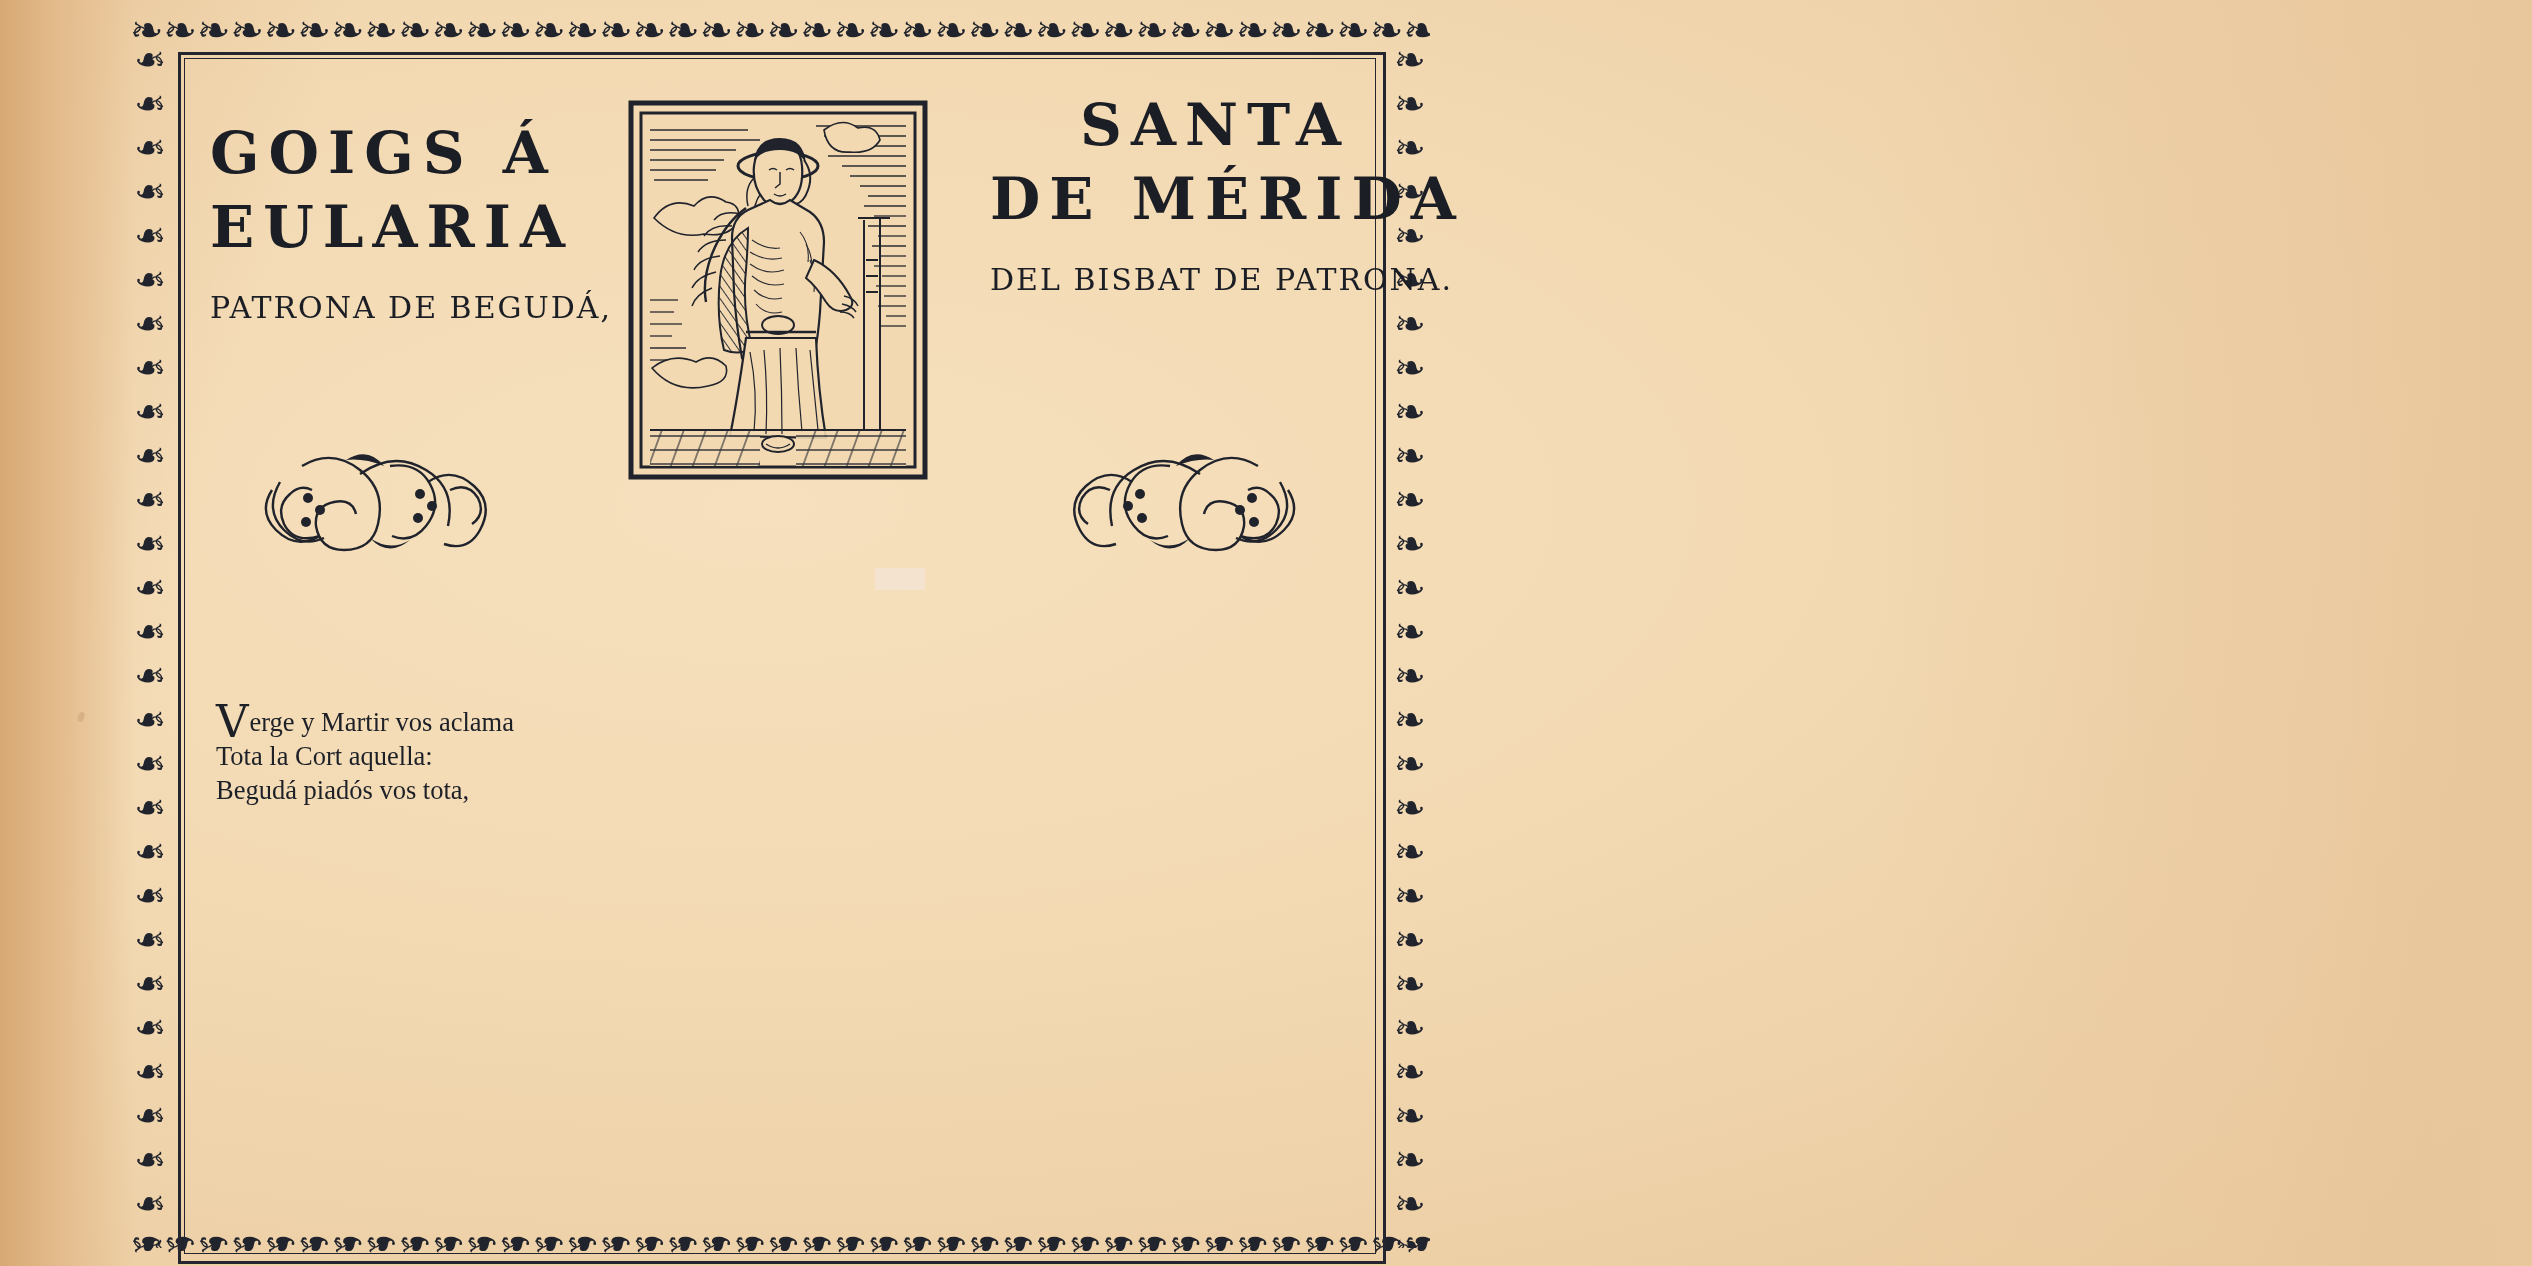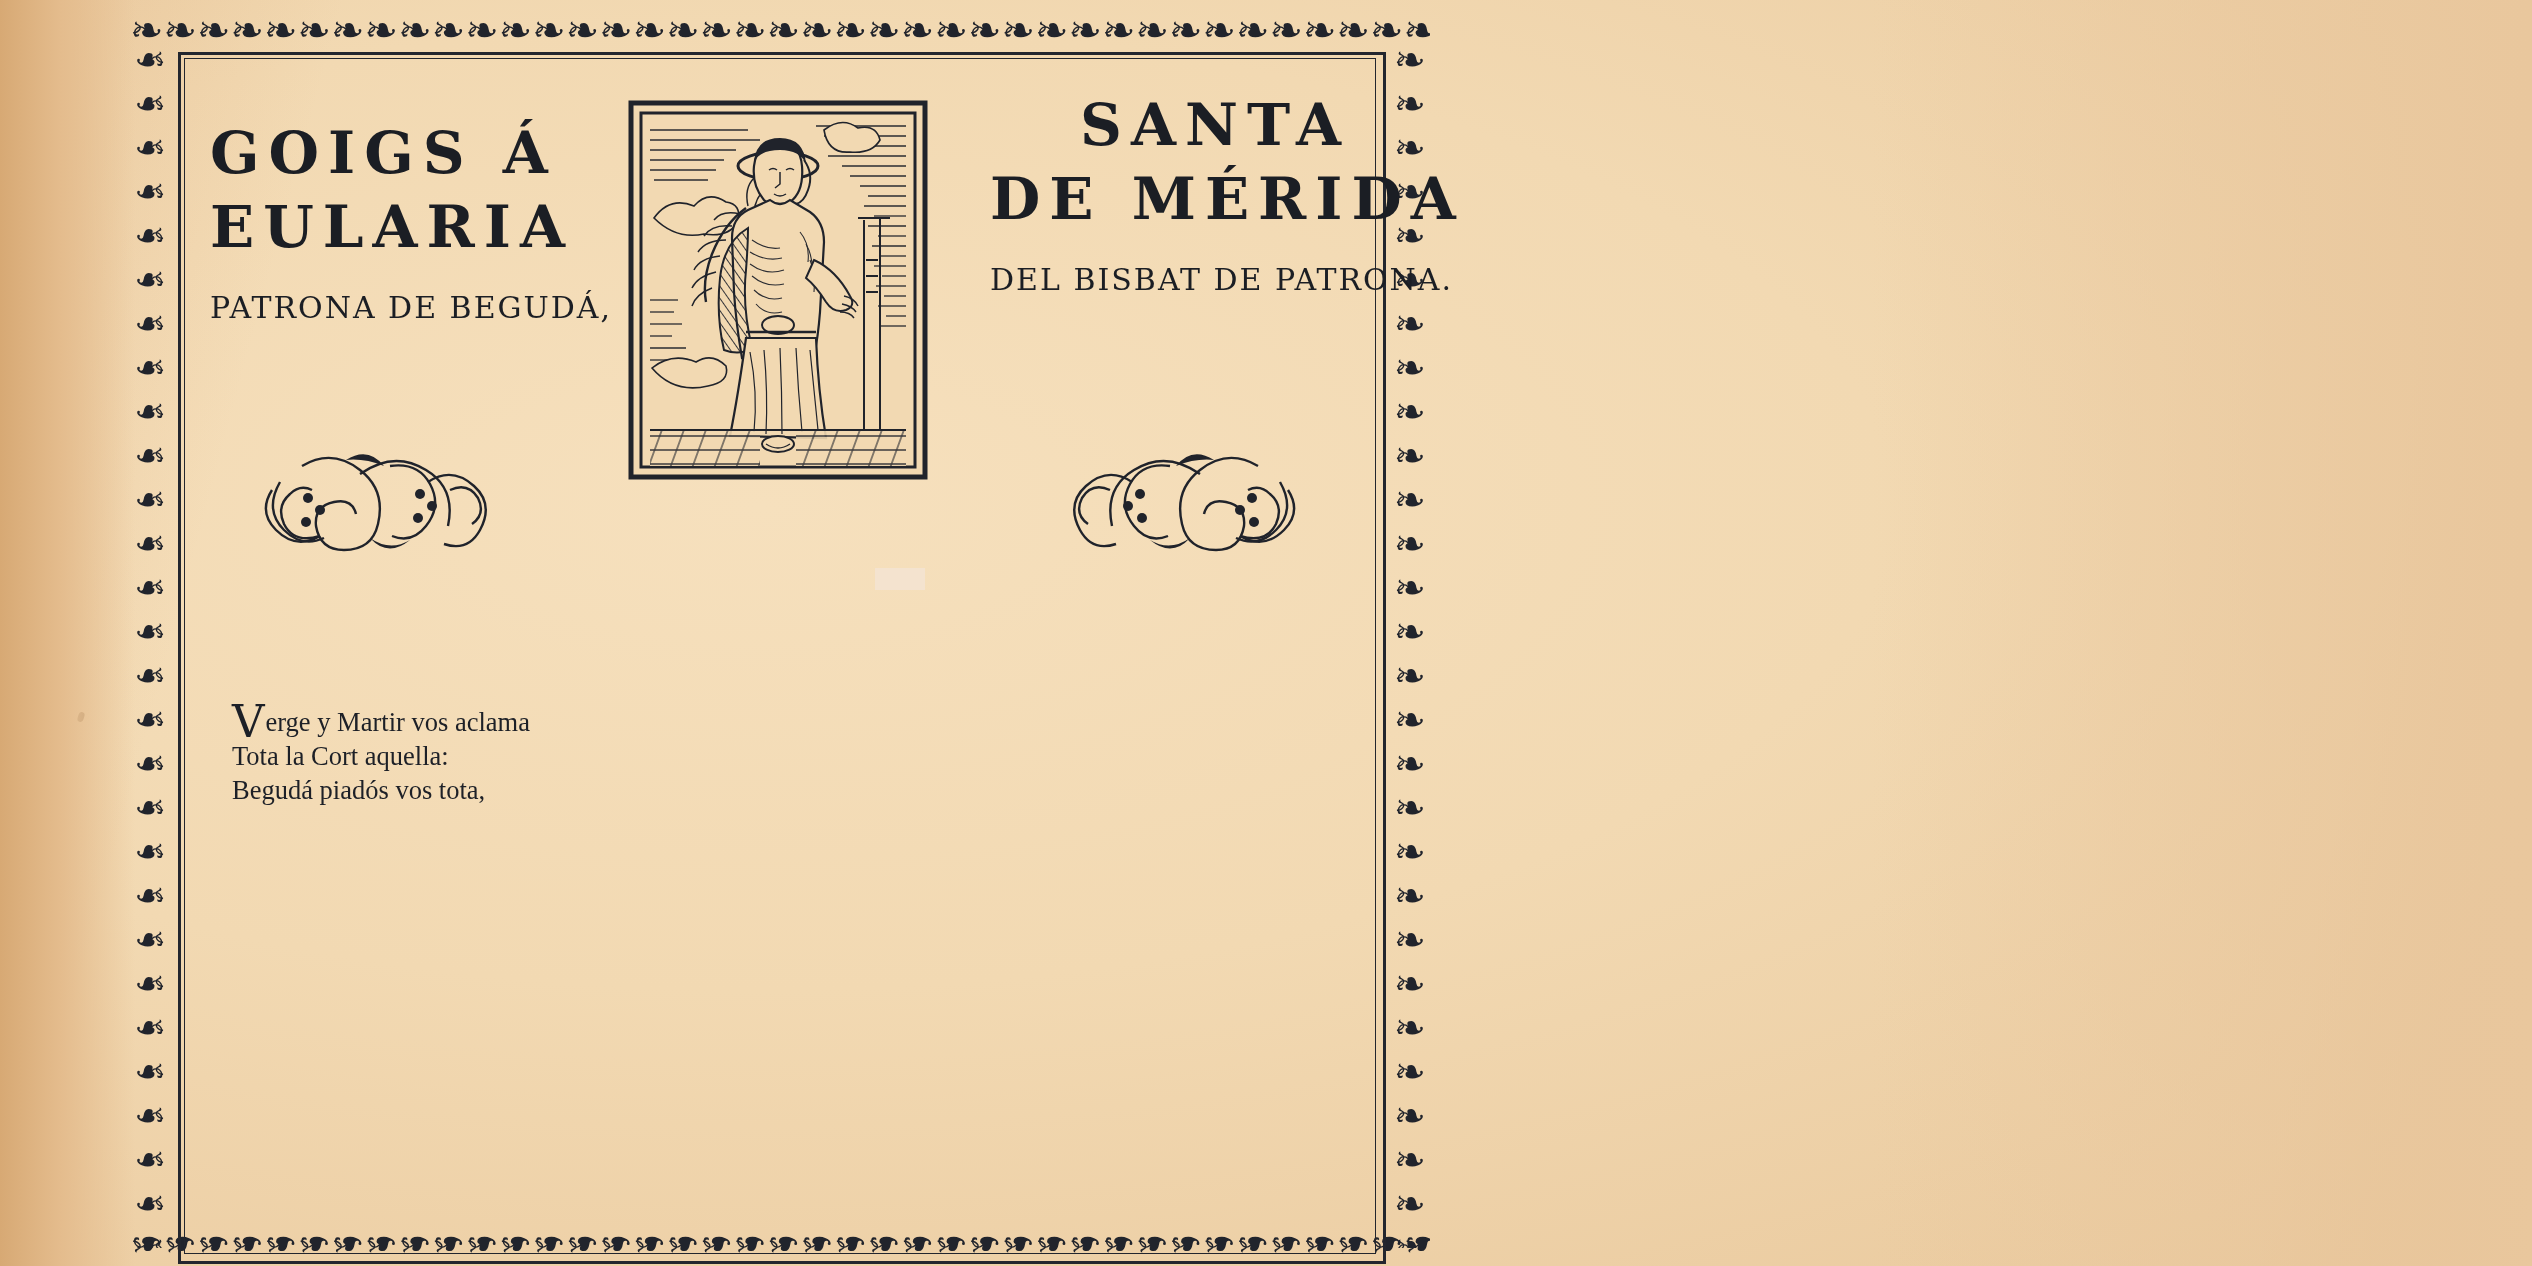--- a/index.html
+++ b/index.html
@@ -143,21 +143,21 @@
     width: 260px;
     height: 150px;
     color: #20232b;
   }
   #flourish-left { left: 50px; }
   #flourish-right { right: 50px; transform: scaleX(-1); }
 
   
   #verse-area {
     position: absolute;
-    left: 216px;
+    left: 200px;
     top: 705px;
     width: 1160px;
     height: 552px;
     display: flex;
   }
   .verse-col {
     flex: 1 1 0;
     padding: 0 16px;
     font-family: "Liberation Serif", serif;
     font-size: 26.5px;

